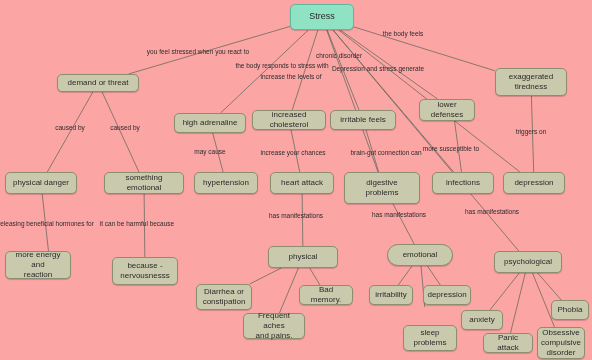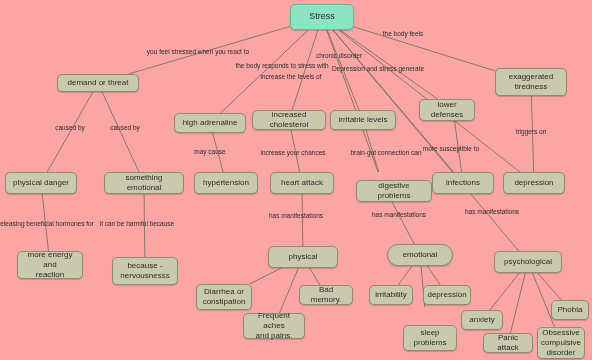--- a/index.html
+++ b/index.html
@@ -111,30 +111,30 @@
       <div class="edge-label" style="left: 296px; top: 215px;">has manifestations</div>
       <div class="edge-label" style="left: 399px; top: 214px;">has manifestations</div>
     </div>
   <div id="nodes">
       <div class="node root" style="left: 290px; top: 4px; width: 64px; height: 26px;">Stress</div>
       <div class="node" style="left: 57px; top: 74px; width: 82px; height: 18px;">demand or  threat</div>
       <div class="node" style="left: 495px; top: 68px; width: 72px; height: 28px;">exaggerated
 tiredness</div>
       <div class="node" style="left: 174px; top: 113px; width: 72px; height: 20px;">high adrenaline</div>
       <div class="node" style="left: 252px; top: 110px; width: 74px; height: 20px;">increased cholesterol</div>
-      <div class="node" style="left: 330px; top: 110px; width: 66px; height: 20px;">irritable levels</div>
+      <div class="node" style="left: 330px; top: 110px; width: 66px; height: 20px;">irritable feels</div>
       <div class="node" style="left: 419px; top: 99px; width: 56px; height: 22px;">lower defenses</div>
       <div class="node" style="left: 5px; top: 172px; width: 72px; height: 22px;">physical danger</div>
       <div class="node" style="left: 104px; top: 172px; width: 80px; height: 22px;">something emotional</div>
       <div class="node" style="left: 194px; top: 172px; width: 64px; height: 22px;">hypertension</div>
       <div class="node" style="left: 270px; top: 172px; width: 64px; height: 22px;">heart attack</div>
-      <div class="node" style="left: 356px; top: 172px; width: 76px; height: 22px; margin-top: 8px;">digestive problems</div>
+      <div class="node" style="left: 344px; top: 172px; width: 76px; height: 32px;">digestive problems</div>
       <div class="node" style="left: 432px; top: 172px; width: 62px; height: 22px;">infections</div>
       <div class="node" style="left: 503px; top: 172px; width: 62px; height: 22px;">depression</div>
-      <div class="node" style="left: 17px; top: 251px; width: 66px; height: 28px;">more energy and
+      <div class="node" style="left: 5px; top: 251px; width: 66px; height: 28px;">more energy and
 reaction</div>
       <div class="node" style="left: 112px; top: 257px; width: 66px; height: 28px;">because -
 nervousnesss</div>
       <div class="node" style="left: 268px; top: 246px; width: 70px; height: 22px;">physical</div>
       <div class="node" style="left: 387px; top: 244px; width: 66px; height: 22px; border-radius: 11px;">emotional</div>
       <div class="node" style="left: 494px; top: 251px; width: 68px; height: 22px;">psychological</div>
       <div class="node" style="left: 196px; top: 284px; width: 56px; height: 26px;">Diarrhea or
 constipation</div>
       <div class="node" style="left: 243px; top: 313px; width: 62px; height: 26px;">Frequent aches
 and pains.</div>

